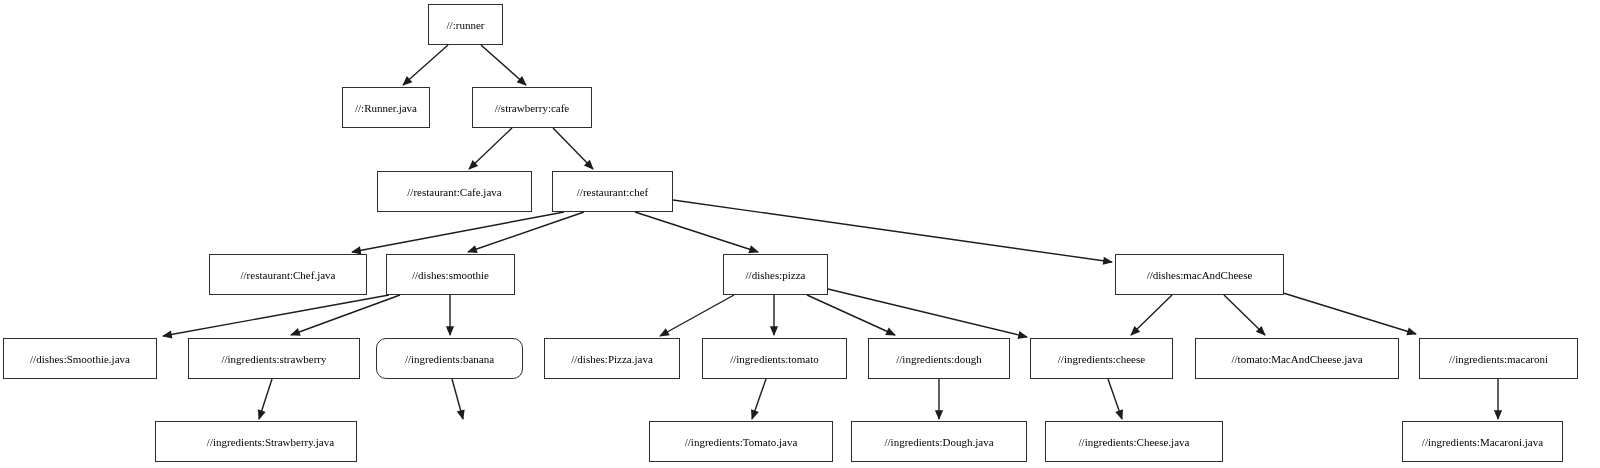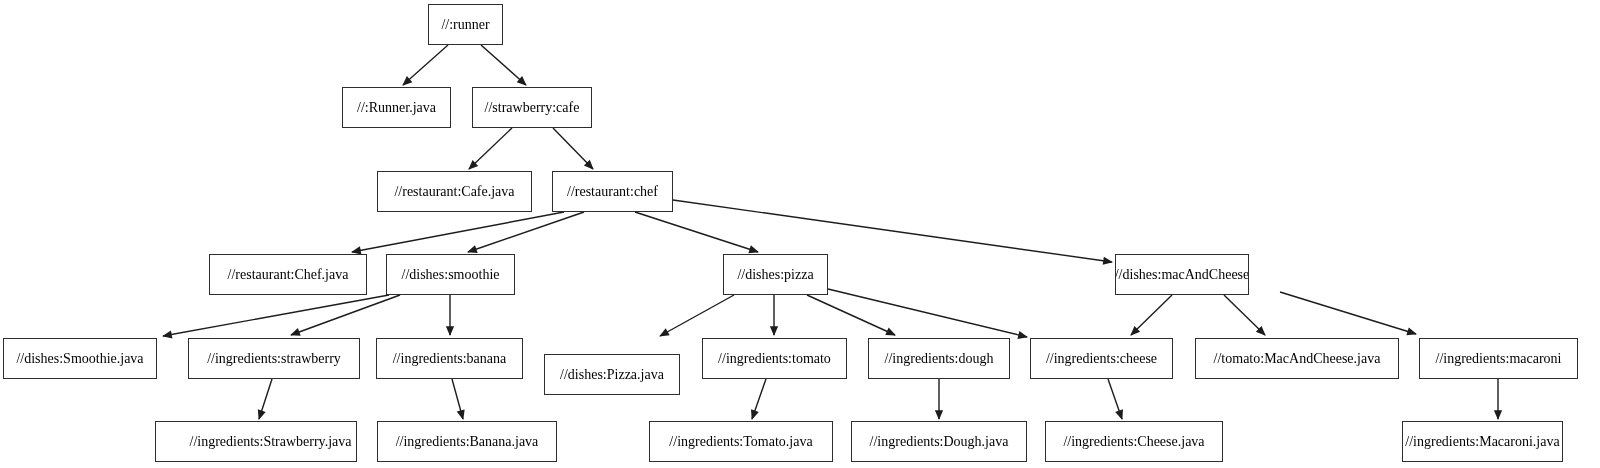--- a/index.html
+++ b/index.html
@@ -28,21 +28,21 @@
   }
   .node {
     position: absolute;
     height: 41px;
     box-sizing: border-box;
     background: #ffffff;
     border: 1.5px solid #2e2e2e;
     display: flex;
     align-items: center;
     justify-content: center;
-    font-size: 14px;
+    font-size: 11px;
     color: #000000;
     white-space: nowrap;
     overflow: hidden;
   }
 </style>
 </head>
 <body>
 
 <div class="graph">
 
@@ -75,41 +75,40 @@
       <line x1="452" y1="379" x2="463" y2="419" marker-end="url(#arrow)"></line>
       <line x1="766" y1="379" x2="752" y2="419" marker-end="url(#arrow)"></line>
       <line x1="939" y1="379" x2="939" y2="419" marker-end="url(#arrow)"></line>
       <line x1="1108" y1="379" x2="1122" y2="419" marker-end="url(#arrow)"></line>
       <line x1="1498" y1="379" x2="1498" y2="419" marker-end="url(#arrow)"></line>
     </g>
   </svg>
 
   <div class="node" style="left:428px; top:4px;   width:75px;">//:runner</div>
 
-  <div class="node" style="left:342px; top:87px;  width:109px;">//:Runner.java</div>
+  <div class="node" style="left:342px; top:87px;  width:88px;">//:Runner.java</div>
   <div class="node" style="left:472px; top:87px;  width:120px;">//strawberry:cafe</div>
 
   <div class="node" style="left:377px; top:171px; width:155px;">//restaurant:Cafe.java</div>
   <div class="node" style="left:552px; top:171px; width:121px;">//restaurant:chef</div>
 
   <div class="node" style="left:209px; top:254px; width:158px;">//restaurant:Chef.java</div>
   <div class="node" style="left:386px; top:254px; width:129px;text-align:right;">//dishes:smoothie</div>
   <div class="node" style="left:723px; top:254px; width:105px;">//dishes:pizza</div>
-  <div class="node" style="left:1115px;top:254px; width:134px;">//dishes:macAndCheese</div>
+  <div class="node" style="left:1115px;top:254px; width:169px;">//dishes:macAndCheese</div>
 
   <div class="node" style="left:3px;   top:338px; width:154px;">//dishes:Smoothie.java</div>
   <div class="node" style="left:188px; top:338px; width:172px;">//ingredients:strawberry</div>
-  <div class="node" style="left:376px; top:338px; width:147px;">//ingredients:banana</div>
-  <div class="node" style="left:544px; top:338px; width:136px;margin-top:16px;">//dishes:Pizza.java</div>
+  <div class="node" style="left:376px; top:338px; width:147px;border-radius:10px;">//ingredients:banana</div>
+  <div class="node" style="left:544px; top:338px; width:136px;">//dishes:Pizza.java</div>
   <div class="node" style="left:702px; top:338px; width:145px;">//ingredients:tomato</div>
   <div class="node" style="left:868px; top:338px; width:142px;">//ingredients:dough</div>
   <div class="node" style="left:1030px;top:338px; width:143px;">//ingredients:cheese</div>
   <div class="node" style="left:1195px;top:338px; width:204px;">//tomato:MacAndCheese.java</div>
   <div class="node" style="left:1419px;top:338px; width:159px;">//ingredients:macaroni</div>
 
   <div class="node" style="left:155px; top:421px; width:202px;padding-left:29px;">//ingredients:Strawberry.java</div>
-  <div class="node" style="left:377px; top:421px; width:180px;">//ingredients:Banana.java</div>
   <div class="node" style="left:649px; top:421px; width:184px;">//ingredients:Tomato.java</div>
   <div class="node" style="left:851px; top:421px; width:176px;">//ingredients:Dough.java</div>
   <div class="node" style="left:1045px;top:421px; width:178px;">//ingredients:Cheese.java</div>
   <div class="node" style="left:1402px;top:421px; width:161px;">//ingredients:Macaroni.java</div>
 
 </div>
 
 </body></html>

